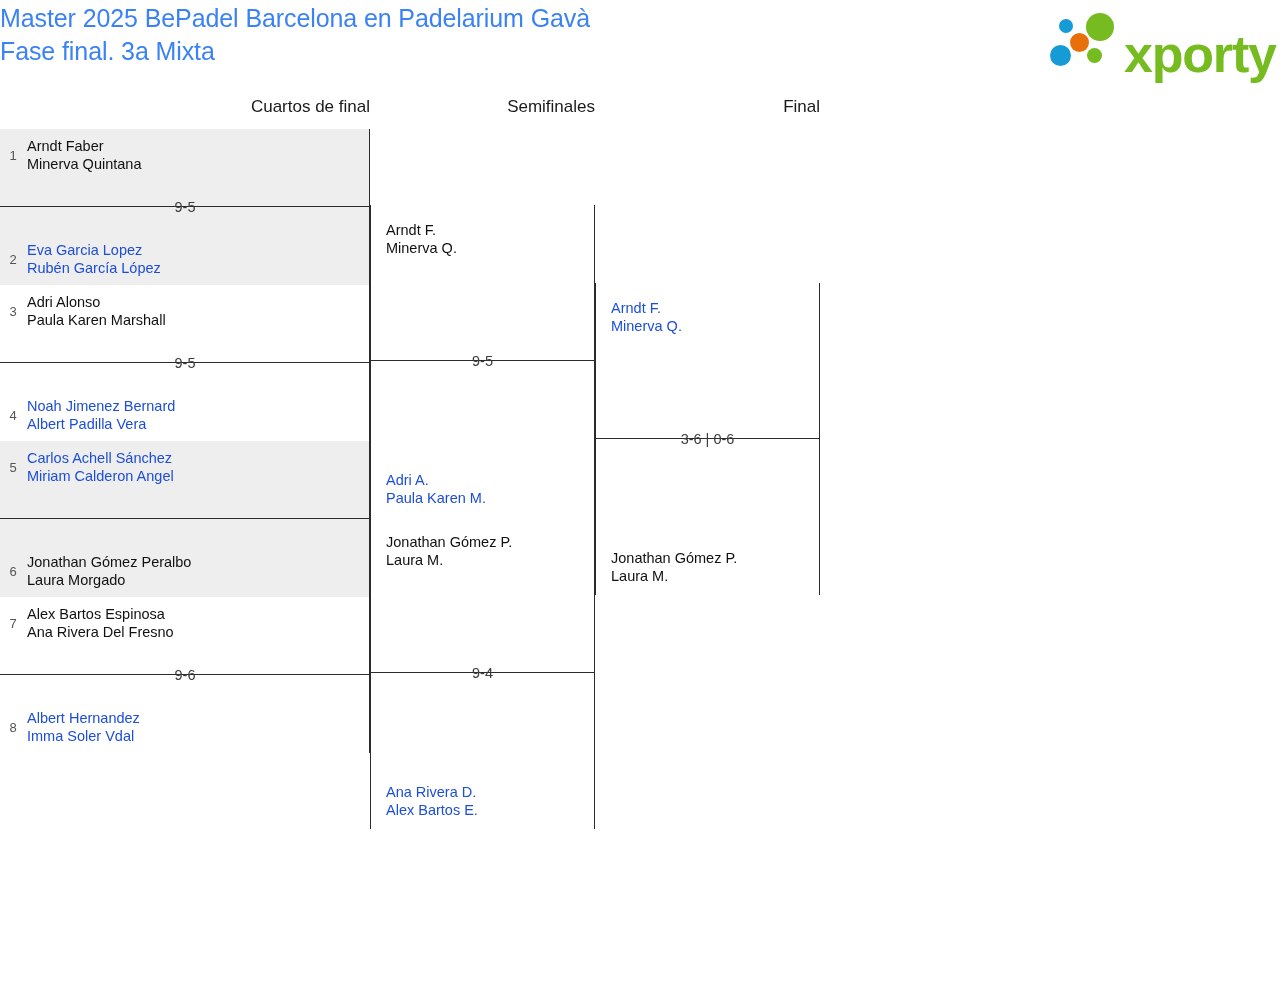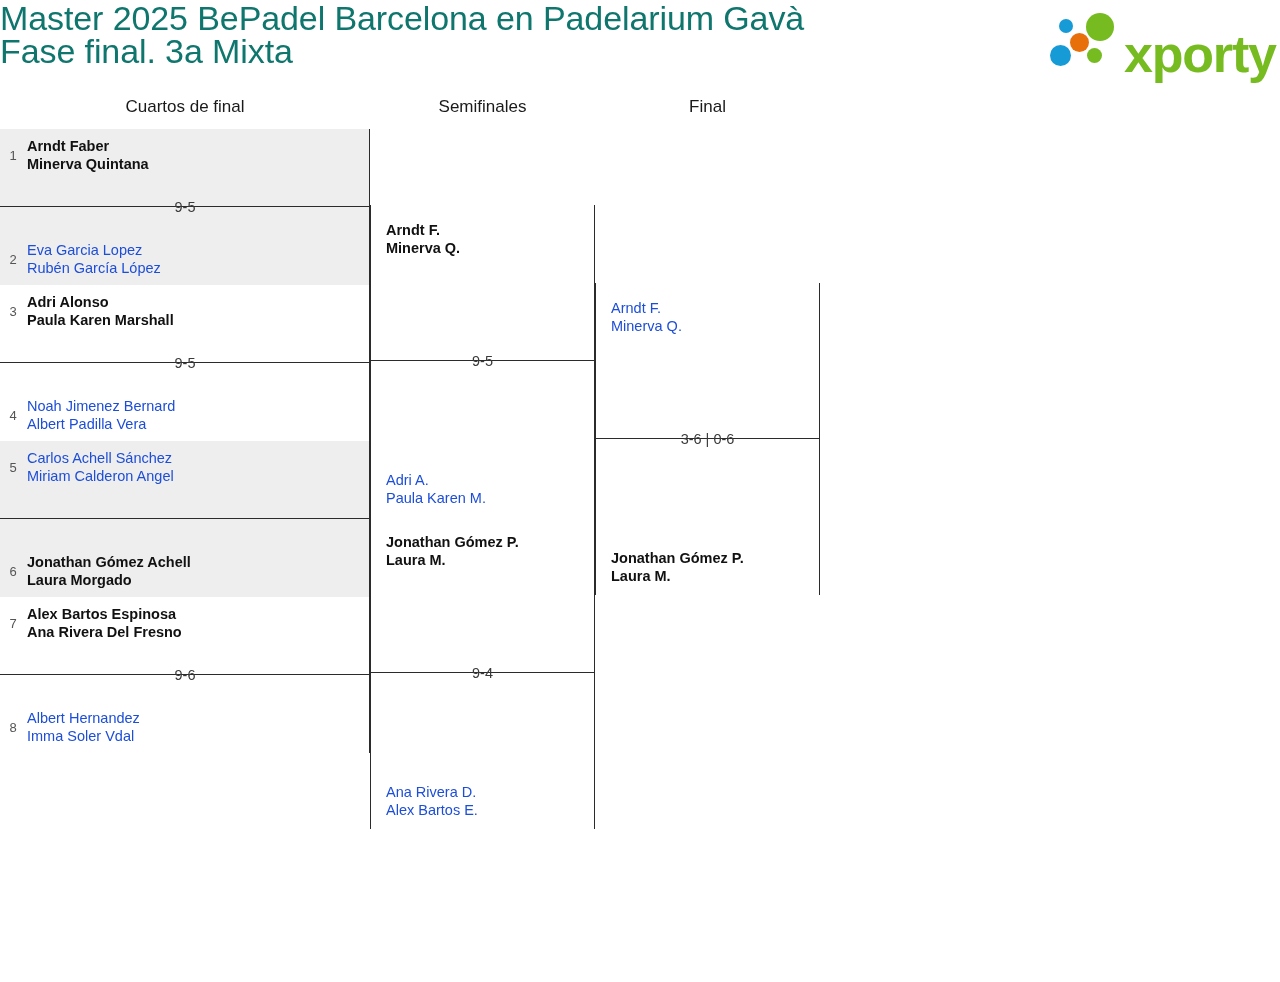--- a/index.html
+++ b/index.html
@@ -22,24 +22,24 @@
   #header {
     position: absolute;
     left: 0; top: 0;
     width: 1280px;
     height: 88px;
   }
   #page-title {
     position: absolute;
     left: 0; top: 2px;
     width: 900px;
-    font-size: 34px;
+    font-size: 25px;
     line-height: 33px;
     font-weight: 400;
-    color: #0f766e;
+    color: #3b82f6;
     letter-spacing: -0.1px;
     white-space: pre-line;
   }
 
   
   #logo {
     position: absolute;
     right: 6px;
     top: 6px;
     width: 232px;
@@ -62,21 +62,21 @@
   }
 
   
   .round-header {
     position: absolute;
     top: 95px;
     font-size: 17px;
     line-height: 24px;
     font-weight: 400;
     color: #1a1a1a;
-    text-align: center;
+    text-align: right;
   }
   #round-header-0 { left: 0px;   width: 370px; }
   #round-header-1 { left: 370px; width: 225px; }
   #round-header-2 { left: 595px; width: 225px; }
 
   
   #bracket {
     position: absolute;
     left: 0;
     top: 129px;
@@ -128,21 +128,21 @@
     color: #555555;
     width: 14px;
     text-align: center;
   }
   .names {
     margin-left: 19px;
     font-size: 14.5px;
     line-height: 18px;
   }
   .names .p { display: block; white-space: nowrap; }
-  .team.winner .names { color: #111111; font-weight: 700; }
+  .team.winner .names { color: #111111; font-weight: 400; }
   .team.loser  .names { color: #1d4ed8; font-weight: 400; }
 
   .score {
     position: absolute;
     left: 0;
     width: 100%;
     top: 50%;
     transform: translateY(-50%);
     text-align: center;
     font-size: 14.5px;
@@ -226,21 +226,21 @@
         <div class="team a loser">
           <span class="seed">5</span>
           <div class="names">
             <span class="p">Carlos Achell Sánchez</span>
             <span class="p">Miriam Calderon Angel</span>
           </div>
         </div>
         <div class="team b winner">
           <span class="seed">6</span>
           <div class="names">
-            <span class="p">Jonathan Gómez Achell</span>
+            <span class="p">Jonathan Gómez Peralbo</span>
             <span class="p">Laura Morgado</span>
           </div>
         </div>
       </div>
       <div class="match" style="top: 468px; height: 156px;">
         <div class="half top"></div>
         <div class="half bottom"></div>
         <div class="team a winner">
           <span class="seed">7</span>
           <div class="names">

